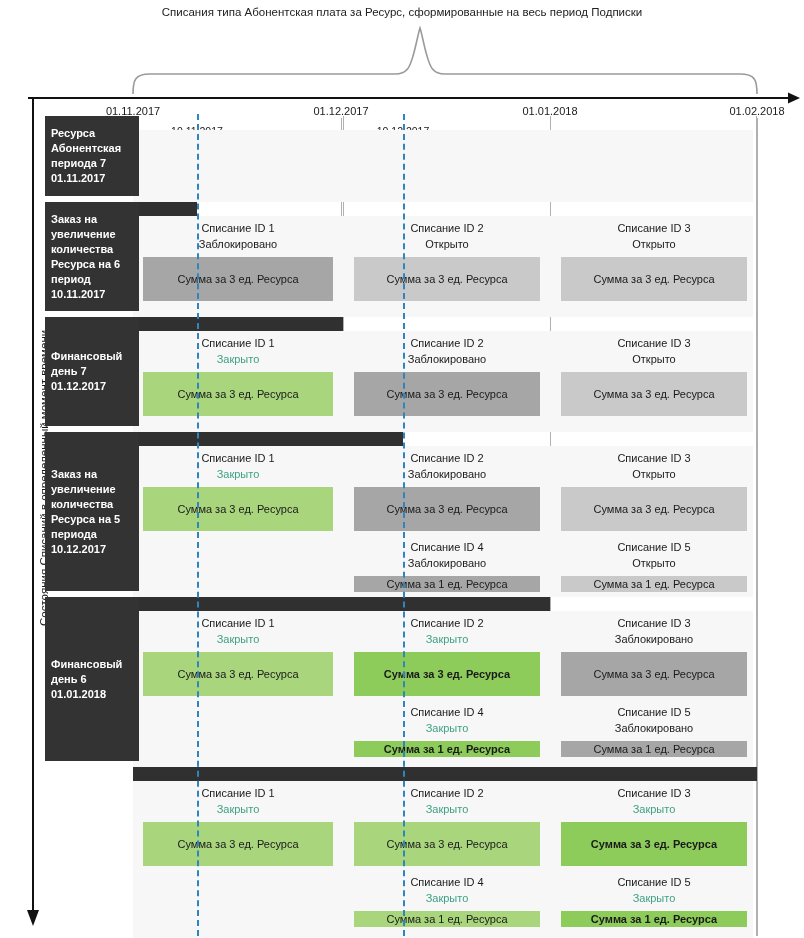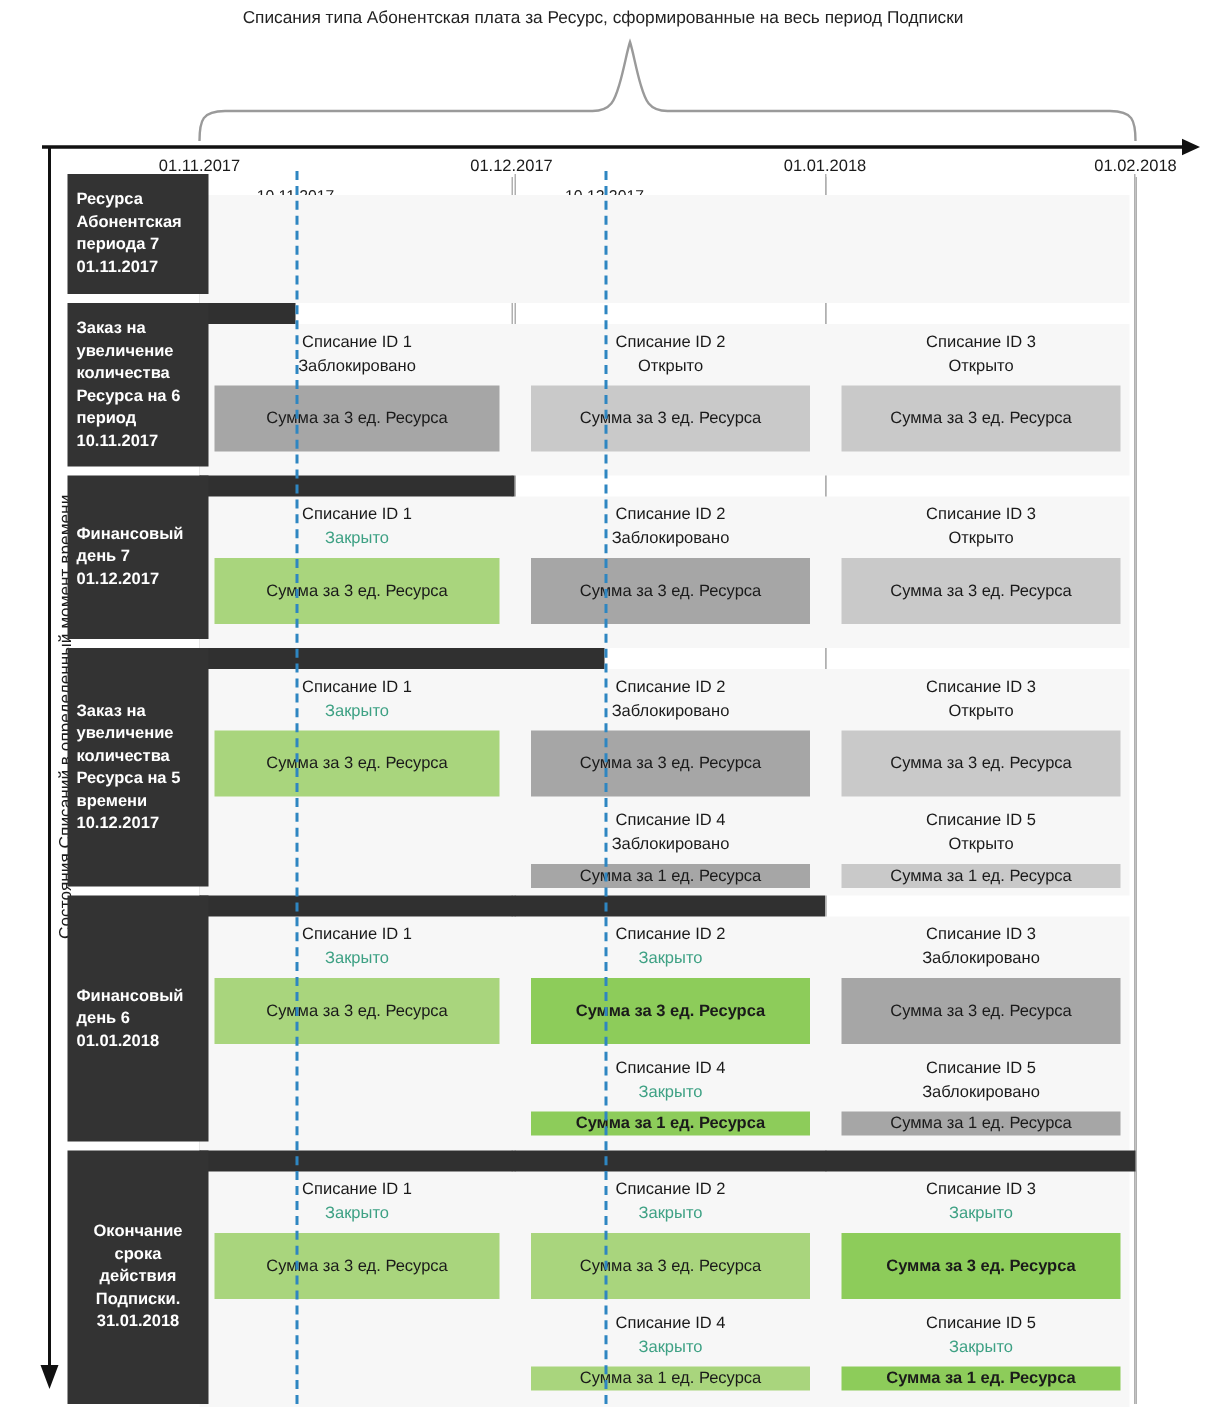--- a/index.html
+++ b/index.html
@@ -182,21 +182,21 @@
       </div>
       <div class="row" style="top: 316px; height: 165px;">
         <div class="row-bg"></div>
         <div class="row-bar" style="left: 100px; width: 270px;"></div>
         <div class="row-label lft">
           <div>
             <div>Заказ на</div>
             <div>увеличение</div>
             <div>количества</div>
             <div>Ресурса на 5</div>
-            <div>времени</div>
+            <div>периода</div>
             <div>10.12.2017</div>
           </div>
         </div>
         <div class="cell" style="left: 100px; width: 210px; top: 18px;">
           <div style="margin-top: 0px;">
             <div class="c-id">Списание ID 1</div>
             <div class="c-state state-closed">Закрыто</div>
             <div class="amount amt-green" style="height: 44px; margin-left: 10px; margin-right: 10px; margin-top: 4px;">Сумма за 3 ед. Ресурса</div>
           </div>
         </div>
@@ -263,29 +263,20 @@
           <div style="margin-top: 8px;">
             <div class="c-id">Списание ID 5</div>
             <div class="c-state state-blocked">Заблокировано</div>
             <div class="amount amt-darkgray" style="height: 16px; margin-left: 10px; margin-right: 10px; margin-top: 4px;">Сумма за 1 ед. Ресурса</div>
           </div>
         </div>
       </div>
       <div class="row" style="top: 651px; height: 175px;">
         <div class="row-bg"></div>
         <div class="row-bar" style="left: 100px; width: 624px;"></div>
-        <div class="row-label">
-          <div>
-            <div>Окончание</div>
-            <div>срока</div>
-            <div>действия</div>
-            <div>Подписки.</div>
-            <div>31.01.2018</div>
-          </div>
-        </div>
         <div class="cell" style="left: 100px; width: 210px; top: 18px;">
           <div style="margin-top: 0px;">
             <div class="c-id">Списание ID 1</div>
             <div class="c-state state-closed">Закрыто</div>
             <div class="amount amt-green" style="height: 44px; margin-left: 10px; margin-right: 10px; margin-top: 4px;">Сумма за 3 ед. Ресурса</div>
           </div>
         </div>
         <div class="cell" style="left: 311px; width: 206px; top: 18px;">
           <div style="margin-top: 0px;">
             <div class="c-id">Списание ID 2</div>

